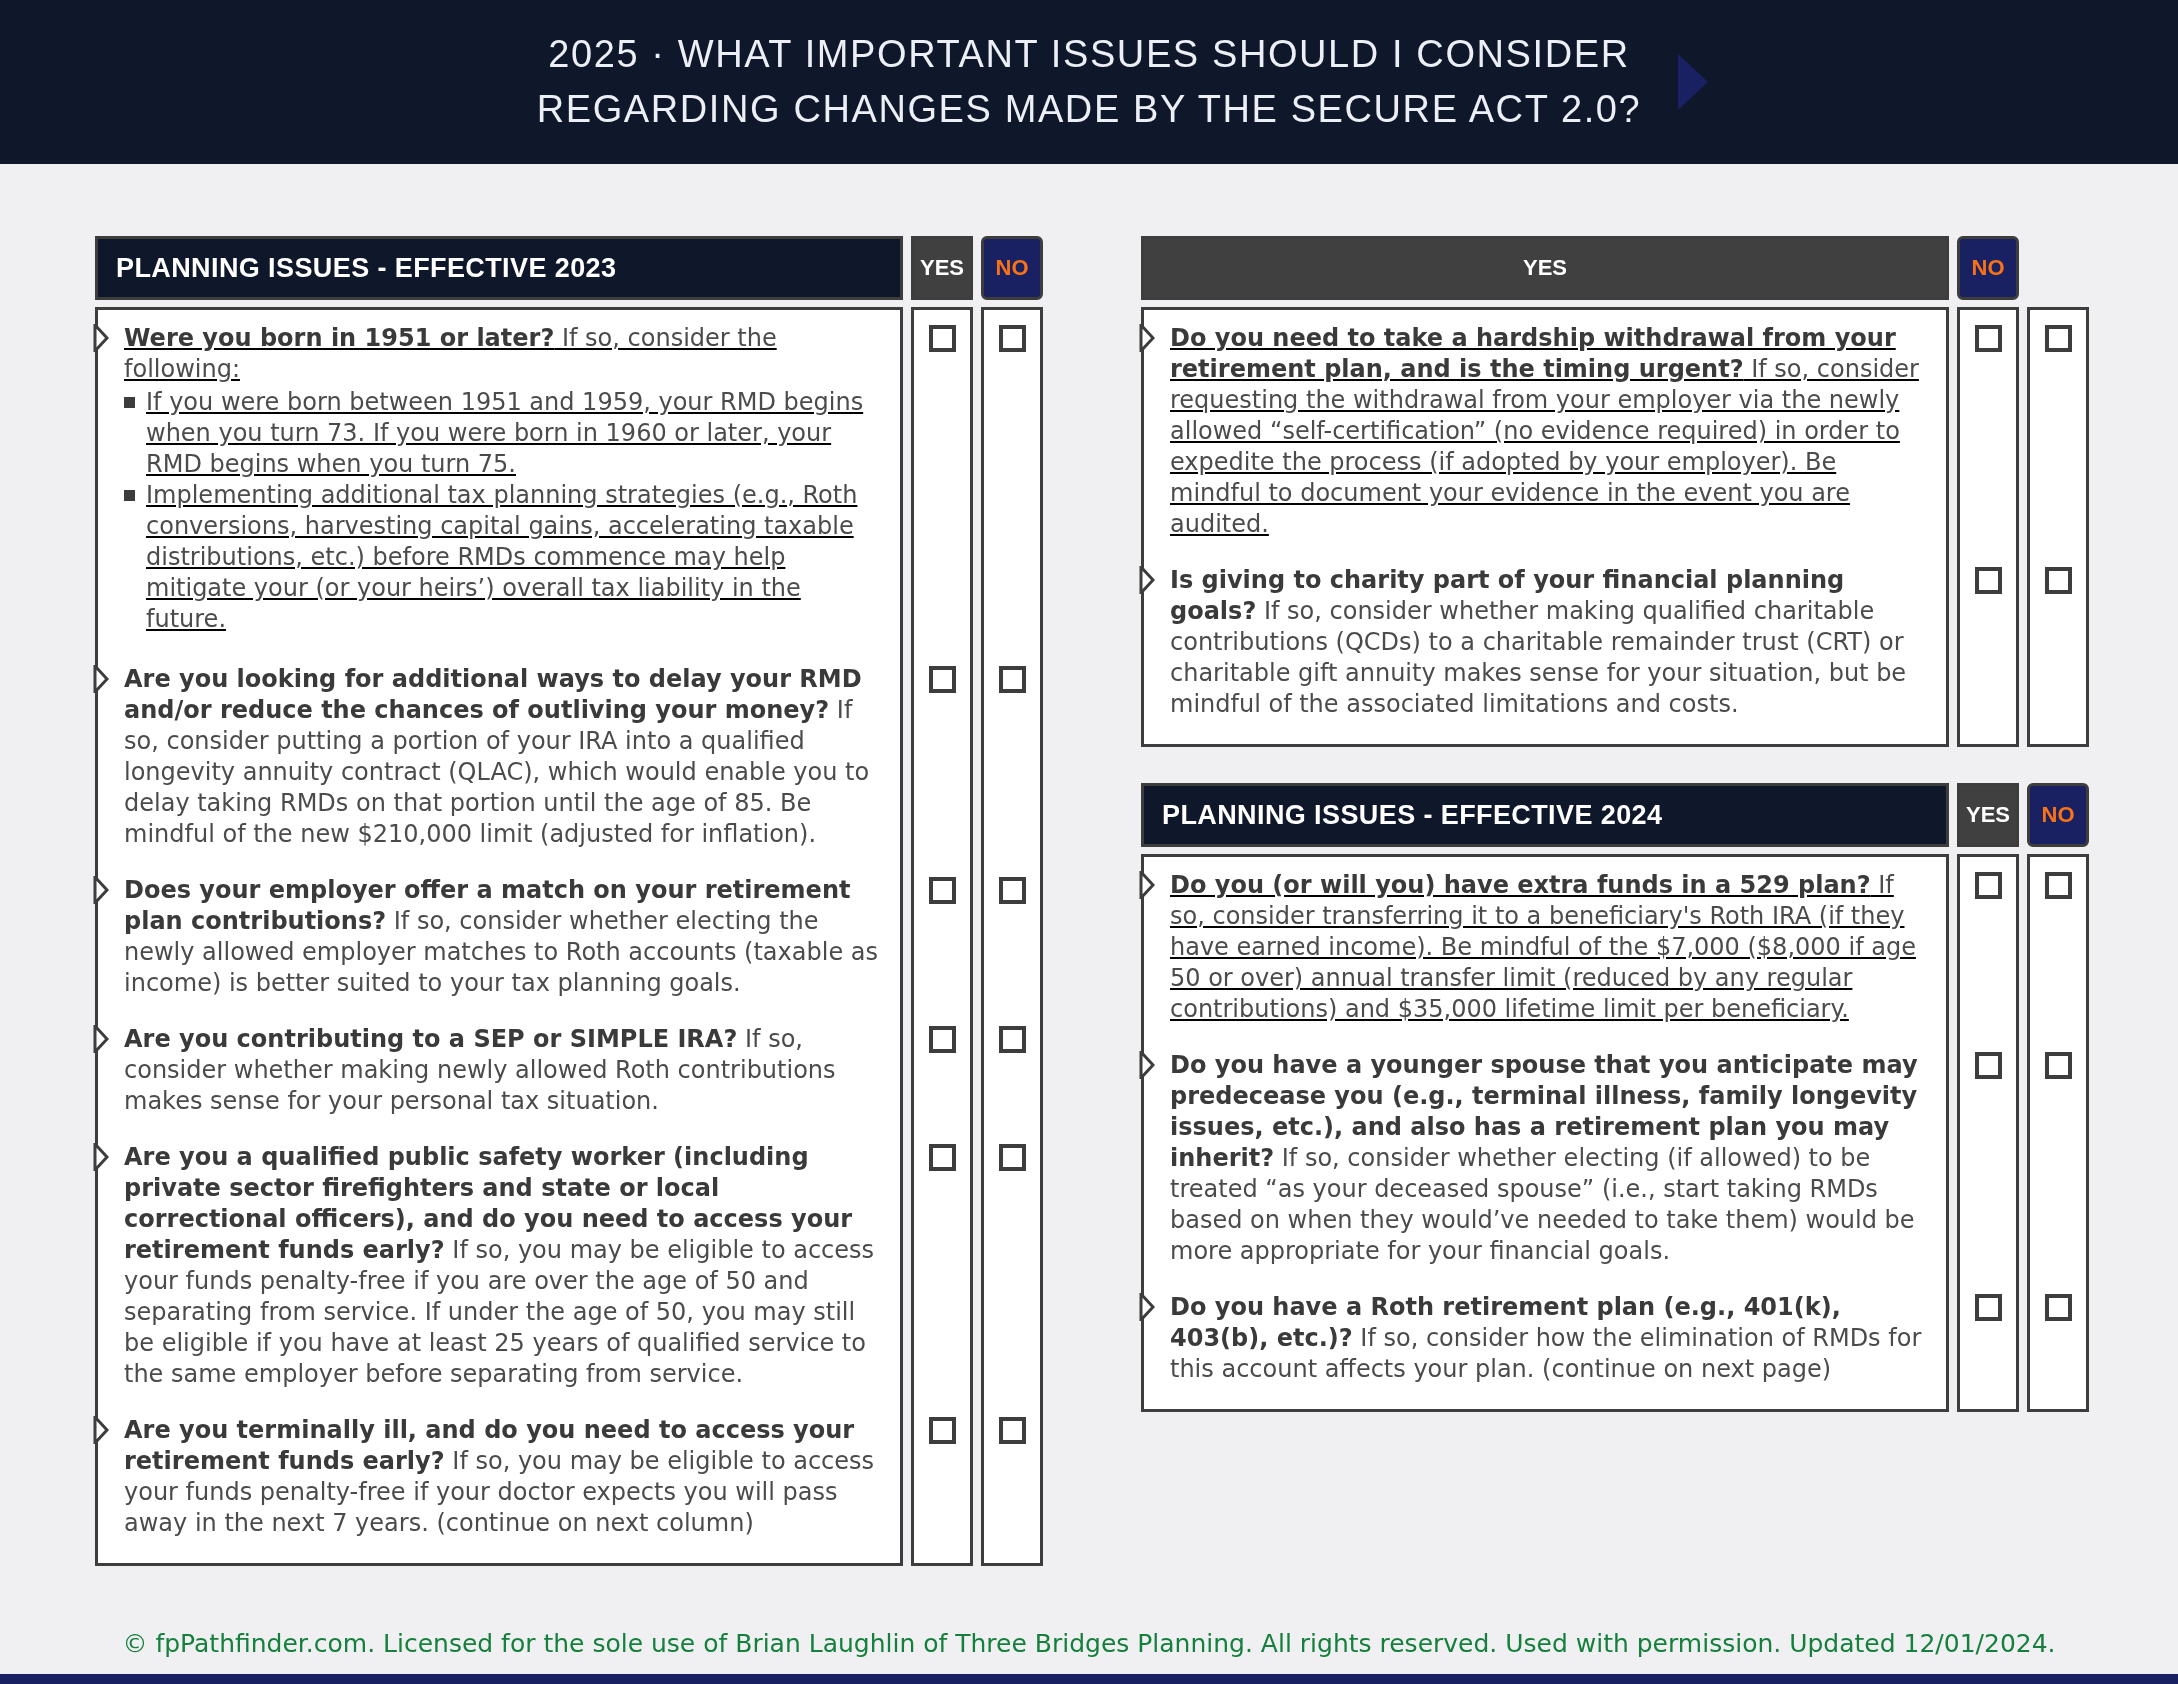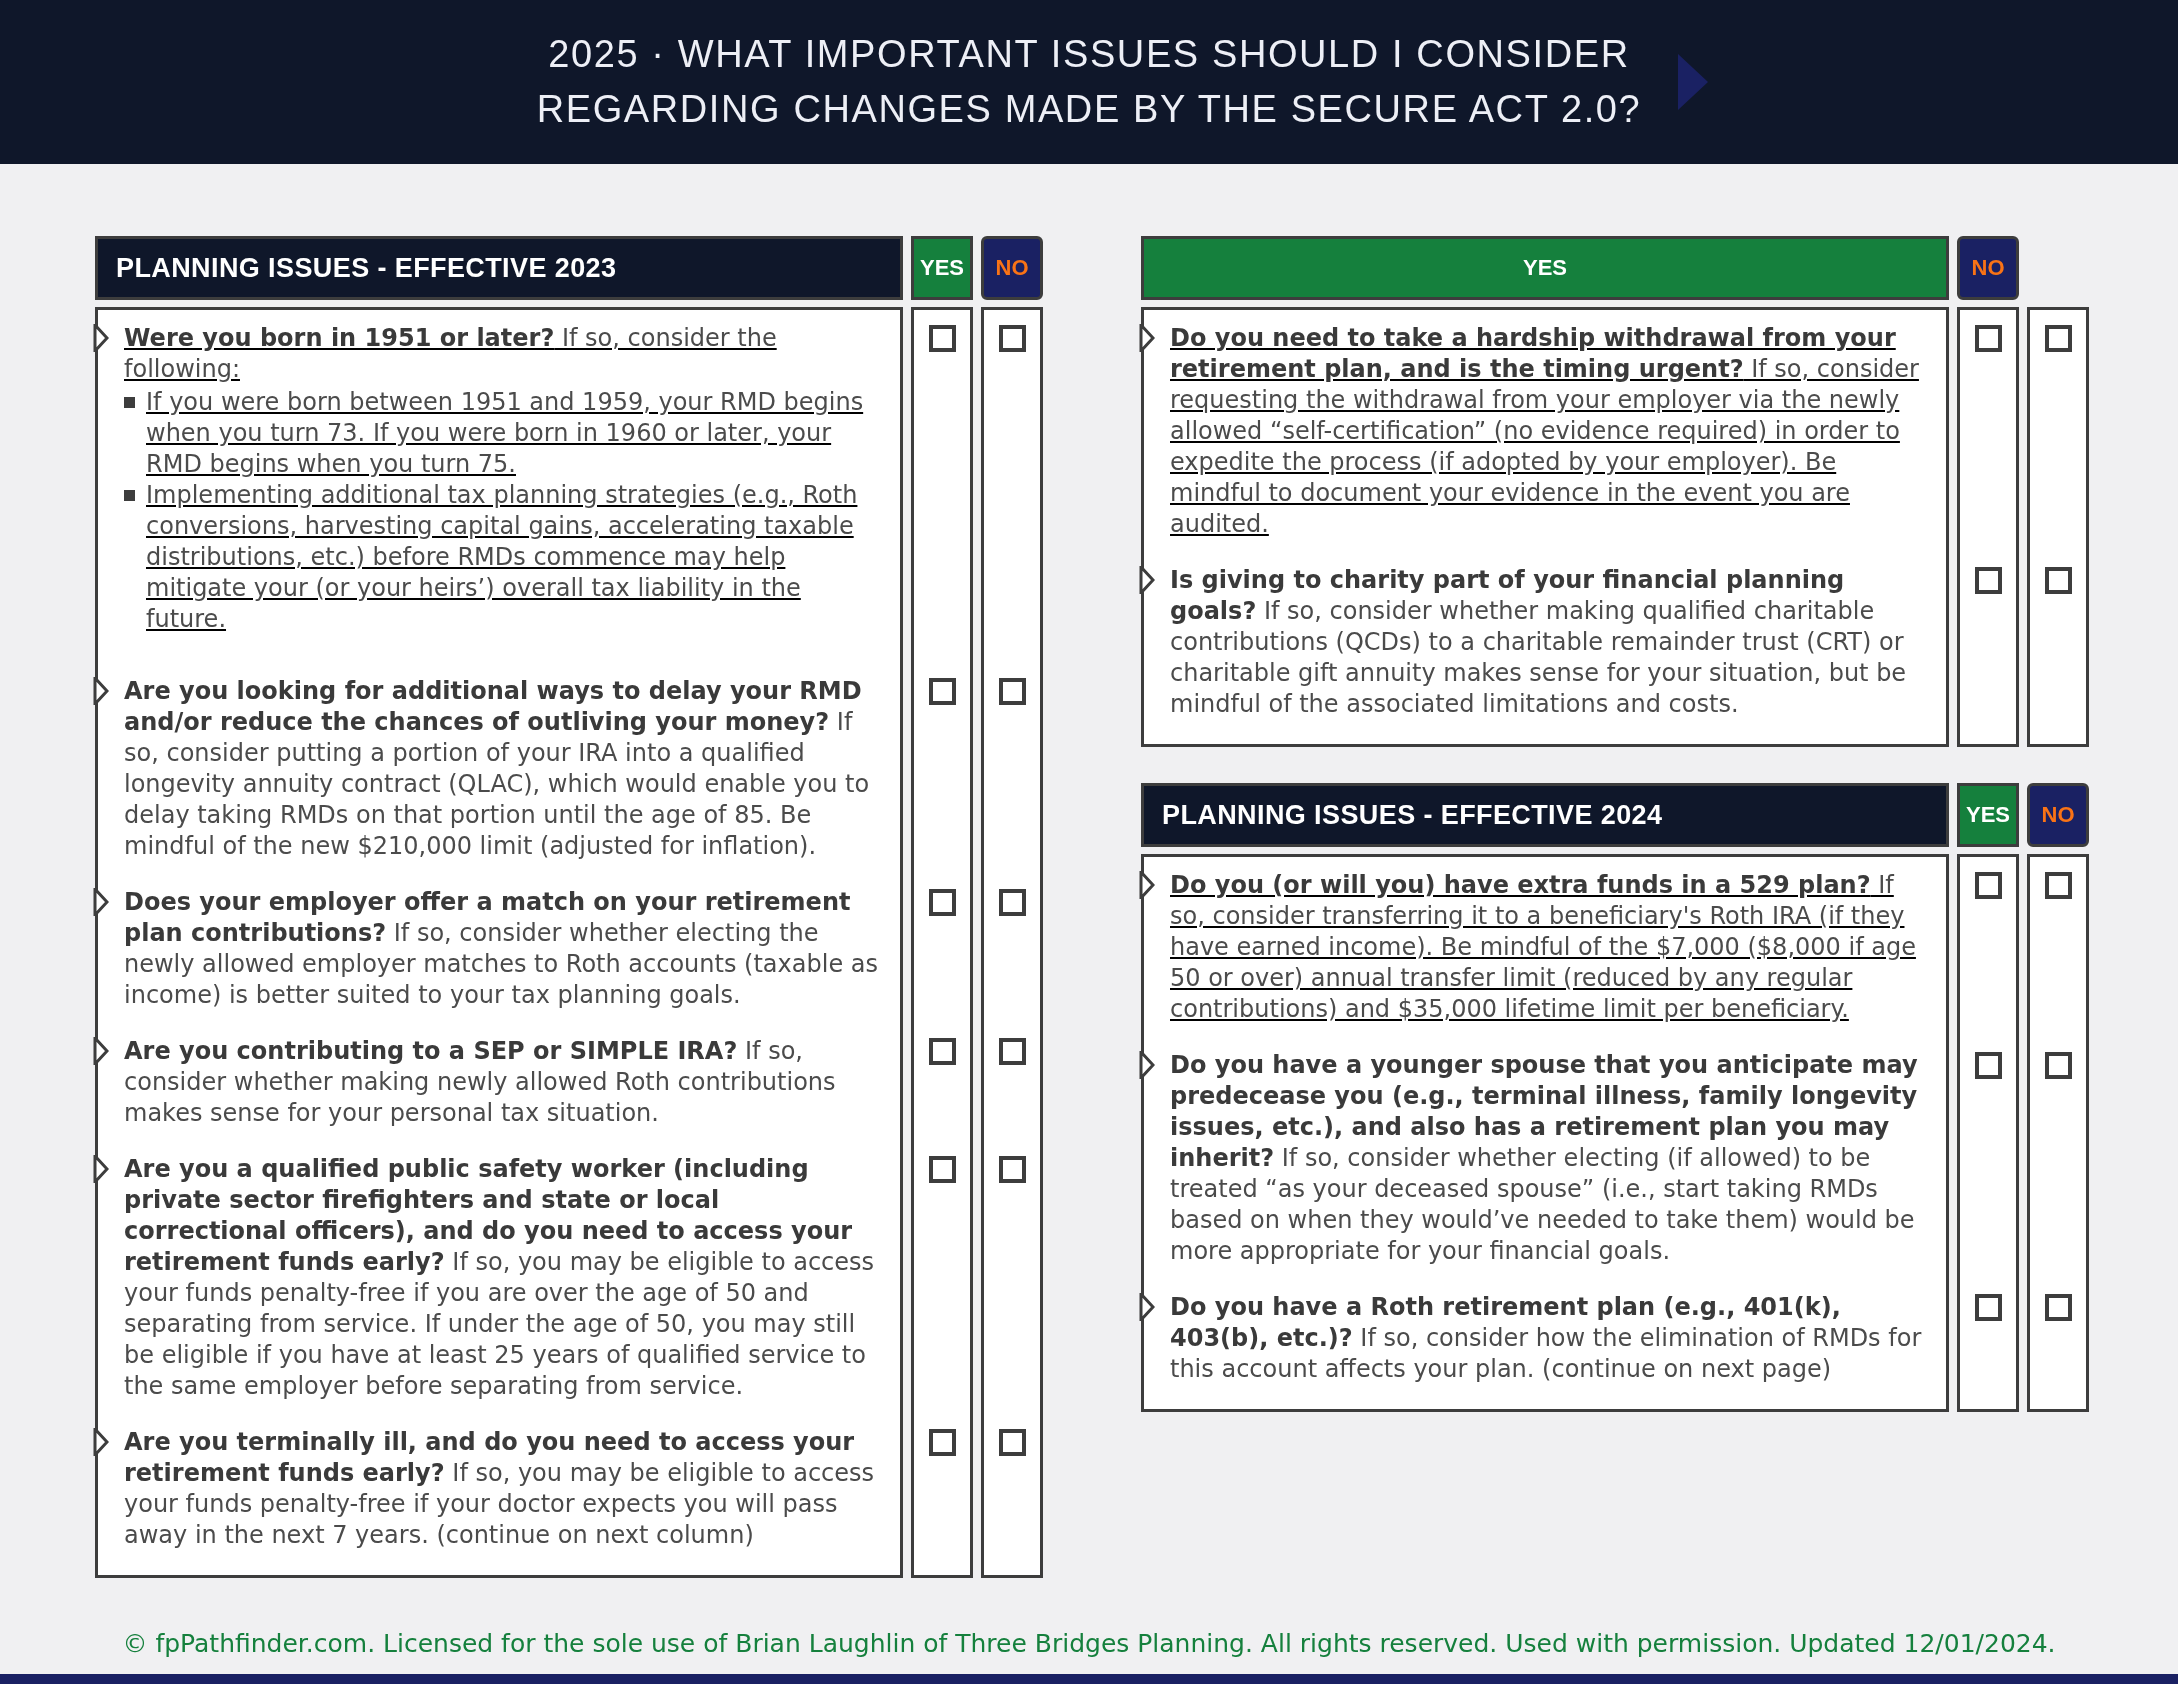--- a/index.html
+++ b/index.html
@@ -21,41 +21,41 @@
   
   .content{display:flex;column-gap:98px;margin:72px 93px 0 95px;flex:none;}
   .col{width:948px;flex:none;}
   #col-right .panel + .panel{margin-top:36px;}
 
   
   .phead{display:grid;grid-template-columns:1fr 62px 62px;column-gap:8px;}
   .phead > div{border:3px solid #3d3d3d;height:64px;box-sizing:border-box;display:flex;align-items:center;}
   .phead-title{background:#0f172a;color:#ffffff;font-weight:700;font-size:27px;padding-left:18px;
                letter-spacing:0.4px;font-family:"Liberation Sans",sans-serif;}
-  .phead-yes{background:#15803d;color:#ffffff;font-weight:700;font-size:22px;justify-content:center;
+  .phead-yes{background:#404040;color:#ffffff;font-weight:700;font-size:22px;justify-content:center;
              font-family:"Liberation Sans",sans-serif;}
   .phead-no{background:#1a2163;color:#f97316;font-weight:700;font-size:22px;justify-content:center;
             font-family:"Liberation Sans",sans-serif;border-radius:6px;}
 
   .pbody{display:grid;grid-template-columns:1fr 62px 62px;column-gap:8px;margin-top:7px;}
   .qcell{background:#ffffff;border-left:3px solid #3d3d3d;border-right:3px solid #3d3d3d;
          padding:13px 18px 12px 26px;position:relative;}
   .cbcell{background:#ffffff;border-left:3px solid #3d3d3d;border-right:3px solid #3d3d3d;
           display:flex;justify-content:center;align-items:flex-start;padding-top:15px;}
   .first{border-top:3px solid #3d3d3d;text-decoration:underline;}
   .last{border-bottom:3px solid #3d3d3d;}
   .qcell.last{padding-bottom:24px;}
 
   .qtext{font-size:24px;line-height:31px;color:#4b4b4b;}
   .qlead{color:#3a3a3a;font-weight:700;}
   .qrest{font-weight:400;}
   .checkbox{width:27px;height:27px;box-sizing:border-box;border:4px solid #3d3d3d;background:#ffffff;
             display:inline-block;cursor:pointer;}
   .chev{position:absolute;left:-5px;top:14px;}
-  .bullets{list-style:none;margin:2px 0 16px 0;padding:0;}
+  .bullets{list-style:none;margin:2px 0 4px 0;padding:0;}
   .bullets li{display:flex;column-gap:11px;font-size:24px;line-height:31px;color:#4b4b4b;}
   .sq{flex:none;width:11px;height:11px;background:#3d3d3d;margin-top:10px;}
 
   
   .footer{margin-top:auto;}
   .footer-text{text-align:center;font-size:25px;color:#15803d;margin:0 40px 16px 40px;}
   .bottom-bar{height:11px;background:#1a2163;}
 </style>
 </head>
 <body>

